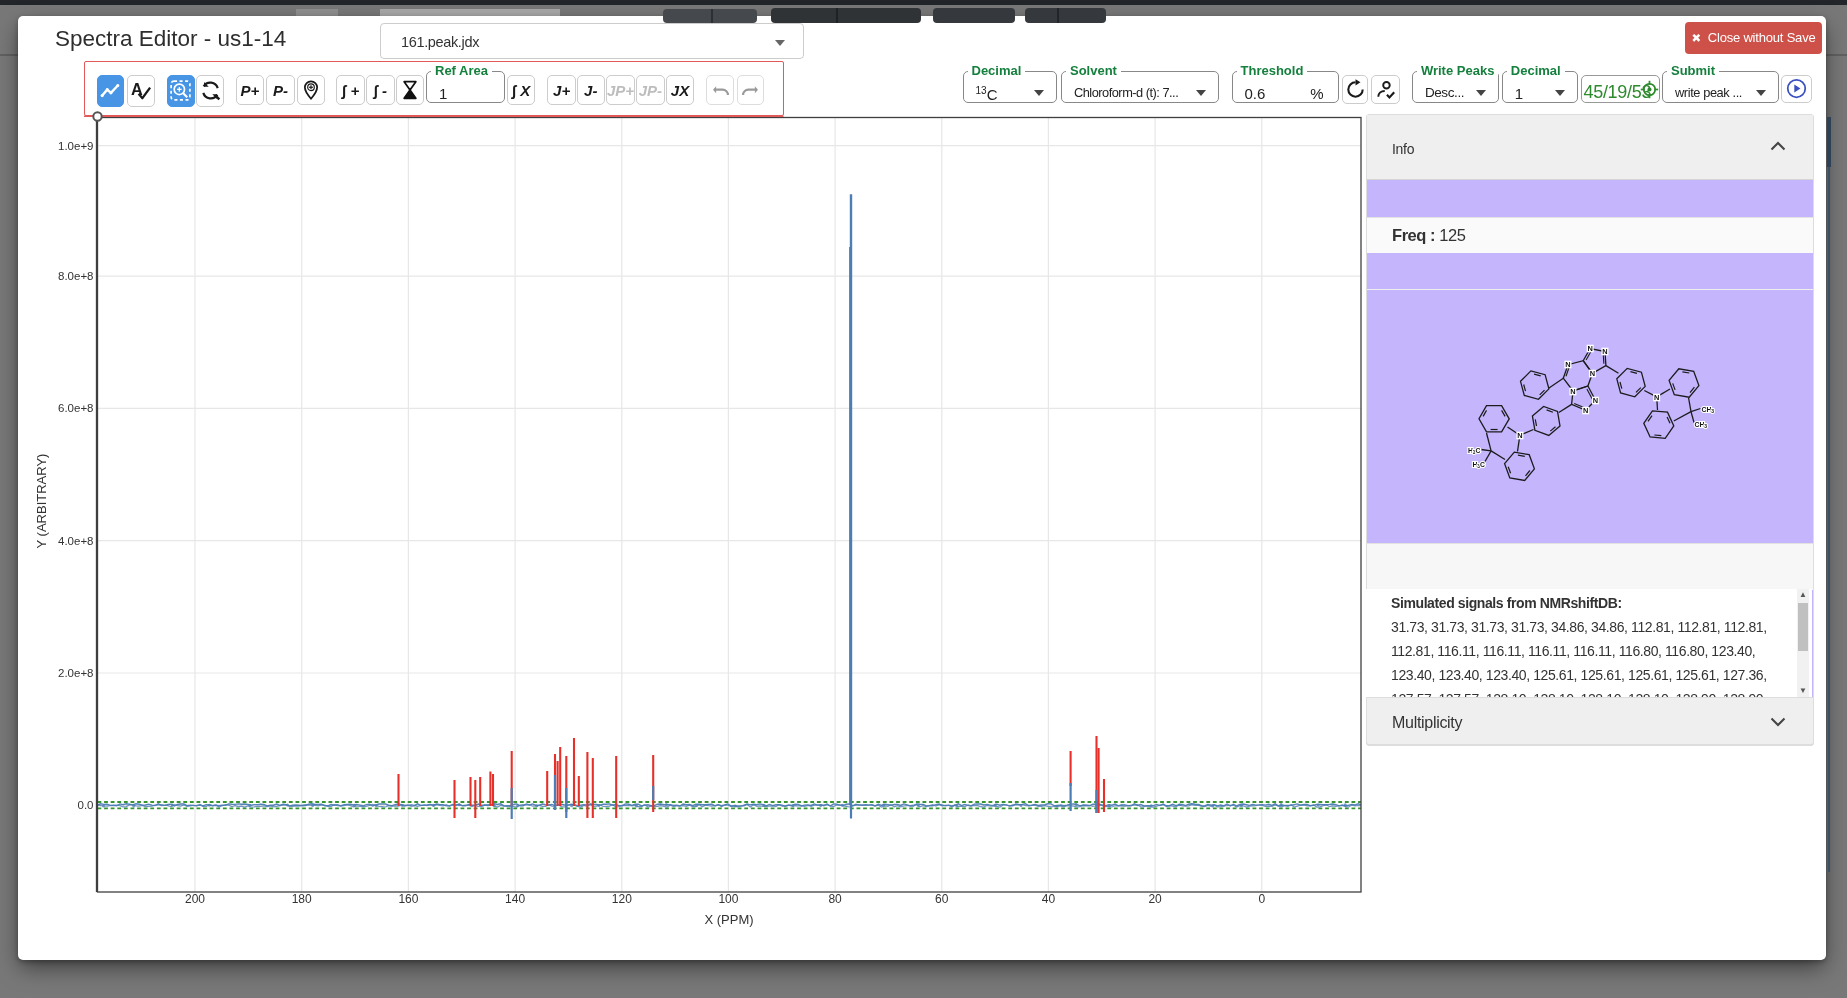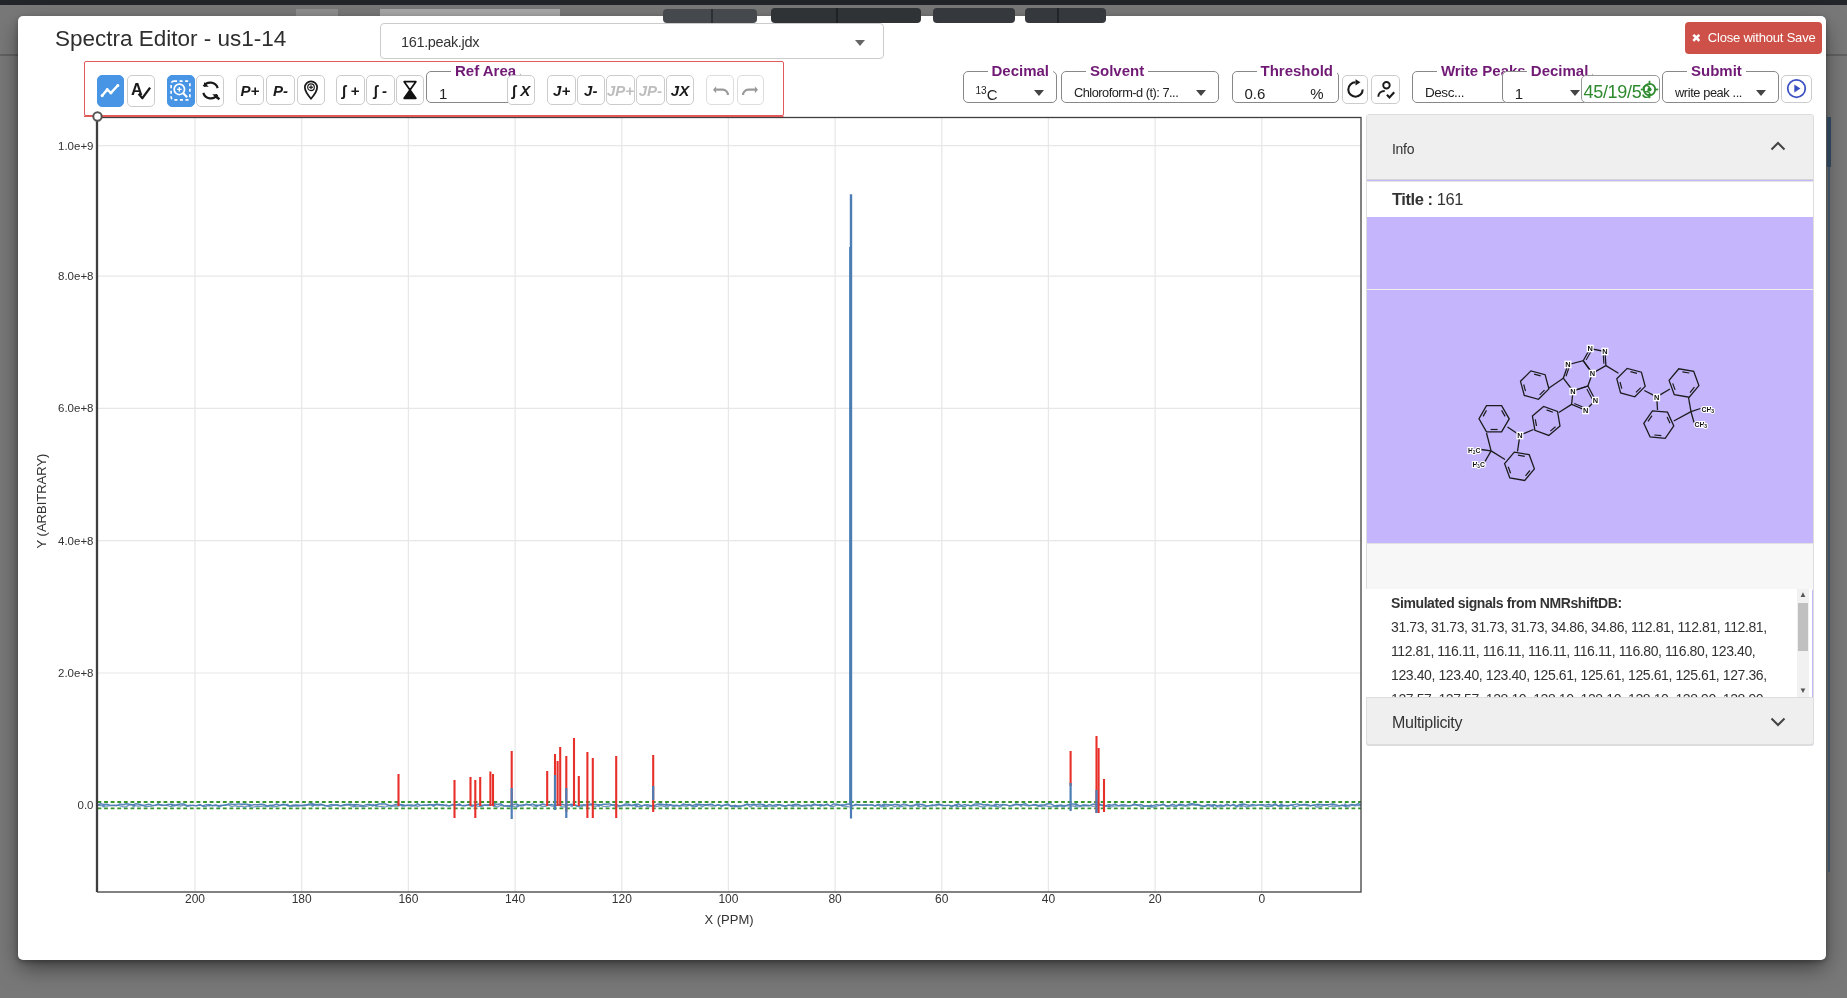--- a/index.html
+++ b/index.html
@@ -1,41 +1,41 @@
 <!DOCTYPE html>
 <html><head><meta charset="utf-8"><style>
 *{margin:0;padding:0;box-sizing:border-box}
 body{width:1847px;height:998px;overflow:hidden;font-family:"Liberation Sans",sans-serif;background:#787878;position:relative}
 .tb{position:absolute;top:75px;height:30px;background:#fff;border:1px solid #ccc;border-radius:5px;display:flex;align-items:center;justify-content:center;font-size:15px;font-weight:bold;color:#1a1a1a}
 .tb.on{background:#4795e4;border-color:#4795e4}
 .tb.dis{border-color:#ddd}
 .tb i{font-style:italic}
 .fs{position:absolute;border:1px solid #888;border-radius:5px;background:#fff}
-.fs legend{margin-left:24px;padding:0 4px;font-size:15px;font-weight:bold;color:#701a75;line-height:10px;white-space:nowrap}
+.fs legend{margin-left:4px;padding:0 4px;font-size:13px;font-weight:bold;color:#15803d;line-height:10px;white-space:nowrap}
 .fsv{white-space:nowrap}
 .fsv{position:absolute;left:12px;top:9px;color:#222}
 .caret{position:absolute;right:12px;top:14px;width:0;height:0;border-left:5.5px solid transparent;border-right:5.5px solid transparent;border-top:6.5px solid #444}
 .irow{position:absolute;left:0;width:100%;height:36px;border-top:1px solid #e4e4e4;font-size:16.5px;letter-spacing:-0.45px;color:#333;padding-left:25px;display:flex;align-items:center}
 </style></head><body>
 <div style="position:absolute;left:0;top:0;width:100%;height:4.5px;background:#22262a"></div>
 <div style="position:absolute;left:0;top:54px;width:100%;height:1.5px;background:#616161"></div>
 <div style="position:absolute;left:296px;top:9px;width:42px;height:7px;background:#8f8f8f"></div>
 <div style="position:absolute;left:380px;top:9px;width:180px;height:7px;background:#a9a9a9"></div>
 <div style="position:absolute;left:17.5px;top:16px;width:1808.5px;height:944px;background:#fff;border-radius:5px;box-shadow:0 9px 22px -2px rgba(0,0,0,0.5),0 2px 5px rgba(0,0,0,0.28)"></div>
 
 <div style="position:absolute;left:662.5px;top:9px;width:94px;height:14px;background:#45484c;border-radius:4px"></div>
 <div style="position:absolute;left:711px;top:9px;width:1.5px;height:14px;background:#2c2f33"></div>
 <div style="position:absolute;left:771px;top:8px;width:150px;height:15px;background:#303336;border-radius:4px"></div>
 <div style="position:absolute;left:836px;top:8px;width:1.5px;height:15px;background:#1f2225"></div>
 <div style="position:absolute;left:933px;top:8px;width:82px;height:15px;background:#35383c;border-radius:4px"></div>
 <div style="position:absolute;left:1025px;top:8px;width:81px;height:15px;background:#35383c;border-radius:4px"></div>
 <div style="position:absolute;left:1057px;top:8px;width:1.5px;height:15px;background:#222528"></div>
 
 <div style="position:absolute;left:55px;top:26px;font-size:22.5px;color:#2e2e2e">Spectra Editor - us1-14</div>
-<div style="position:absolute;left:380px;top:22.7px;width:504px;height:36.7px;border:1px solid #ccc;border-radius:4px;background:#fff">
+<div style="position:absolute;left:380px;top:22.7px;width:424px;height:36.7px;border:1px solid #ccc;border-radius:4px;background:#fff">
   <span style="position:absolute;left:20px;top:10px;font-size:14.5px;letter-spacing:-0.35px;color:#333">161.peak.jdx</span>
   <span class="caret" style="right:18px;top:16px;border-top-color:#666"></span>
 </div>
 <div style="position:absolute;left:1685px;top:21.5px;width:137px;height:32.5px;background:#cd5148;border-radius:4px;color:#fff;font-size:13px;letter-spacing:-0.2px;display:flex;align-items:center;justify-content:center;white-space:nowrap"><span style="font-size:11.5px">✖</span>&nbsp;&nbsp;Close without Save</div>
 <div style="position:absolute;left:84px;top:61px;width:699.5px;height:55.2px;border:1.6px solid #e25959;border-radius:2px"></div>
 <div class="tb on" style="left:96.5px;top:74.5px;height:32px;width:27.5px">
     <svg width="22" height="22" viewBox="0 0 24 24">
       <path d="M3.5 17 9 10.5l4 3.5 7.5-8" fill="none" stroke="#fff" stroke-width="2.6" stroke-linecap="round" stroke-linejoin="round"></path>
       <circle cx="3.5" cy="17" r="1.7" fill="#fff"></circle>
       <circle cx="9" cy="10.5" r="1.7" fill="#fff"></circle>
@@ -306,21 +306,21 @@
     <circle cx="97.5" cy="116.5" r="4.2" fill="#fff" stroke="#555" stroke-width="2"></circle>
   </svg>
 
 <div style="position:absolute;left:1366px;top:113.5px;width:448px;height:632px;border:1px solid #ddd;border-radius:3px;background:#c4b5fd">
   <div style="position:absolute;left:0;top:0;width:100%;height:65px;background:#efefef;border-bottom:1px solid #d5d5d5">
     <span style="position:absolute;left:25px;top:26px;font-size:14px;letter-spacing:-0.3px;color:#333">Info</span>
     <svg style="position:absolute;right:27px;top:26px" width="16" height="10" viewBox="0 0 16 10">
         <path d="M1.5 8.5 8 2l6.5 6.5" fill="none" stroke="#444" stroke-width="2"></path>
       </svg>
   </div>
-  <div class="irow" style="top:66px;background:#fff"><b>Title :</b>&nbsp;161</div>
+  <div class="irow" style="top:102.5px;background:#fafafa"><b>Freq :</b>&nbsp;125</div>
   <div style="position:absolute;left:0;top:174.5px;width:100%;border-top:1px solid #eee"></div>
   <div style="position:absolute;left:0;top:428.5px;width:100%;height:46.5px;background:#f7f7f7;border-top:1px solid #e2e2e2"></div>
 </div>
 <div style="position:absolute;left:1366px;top:589px;width:446px;height:108px;background:#fff;overflow:hidden">
   <div style="position:absolute;left:25px;top:2px;width:405px;font-size:14px;letter-spacing:-0.4px;color:#333;line-height:24px;white-space:nowrap;overflow:hidden">
     <b>Simulated signals from NMRshiftDB:</b><br>
     31.73, 31.73, 31.73, 31.73, 34.86, 34.86, 112.81, 112.81, 112.81,<br>
     112.81, 116.11, 116.11, 116.11, 116.11, 116.80, 116.80, 123.40,<br>
     123.40, 123.40, 123.40, 125.61, 125.61, 125.61, 125.61, 127.36,<br>
     127.57, 127.57, 128.10, 128.10, 128.10, 128.10, 128.90, 128.90,

